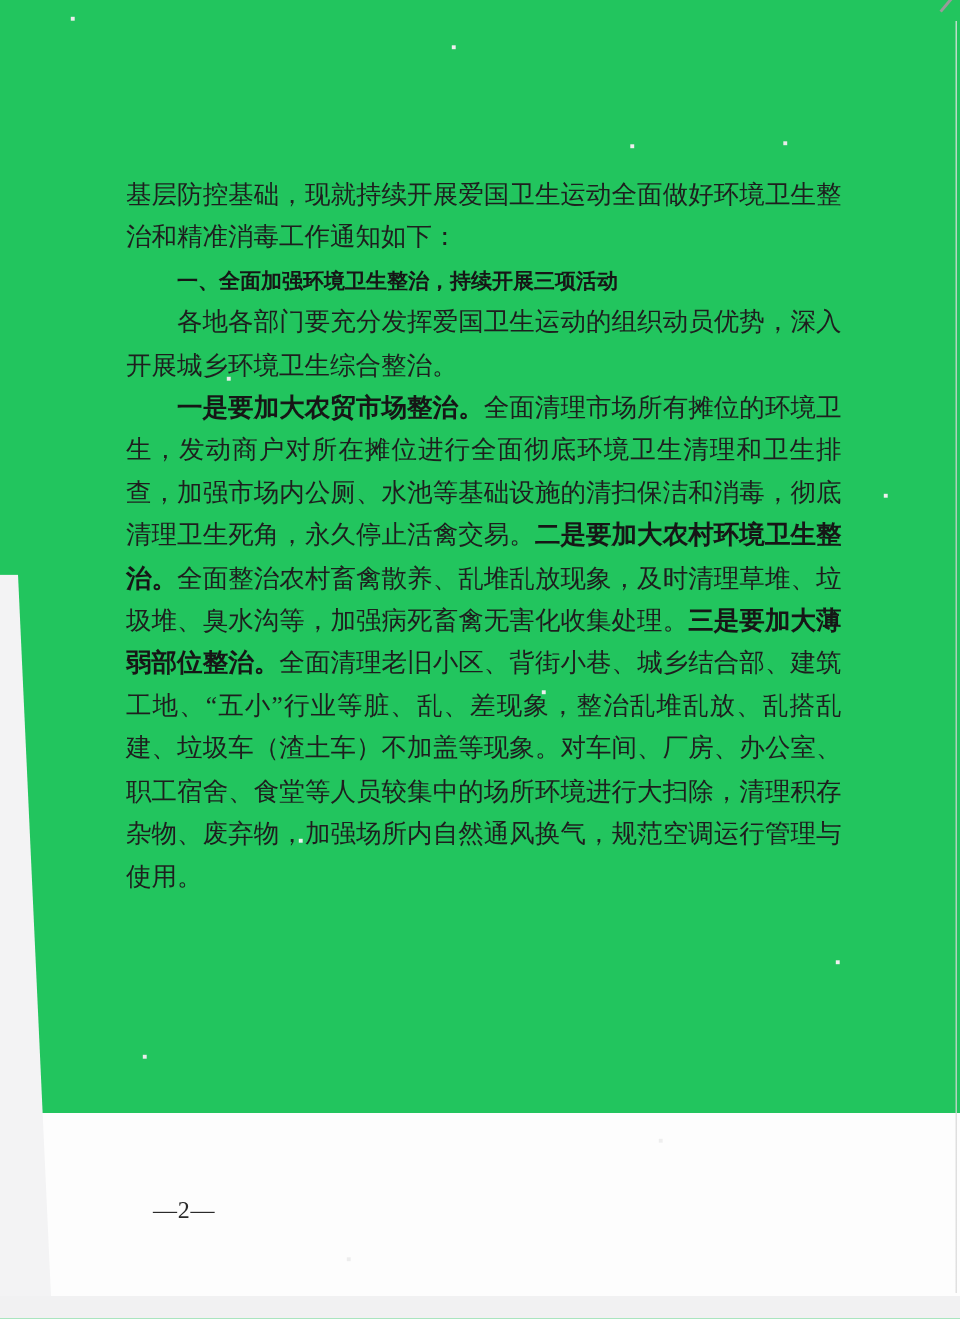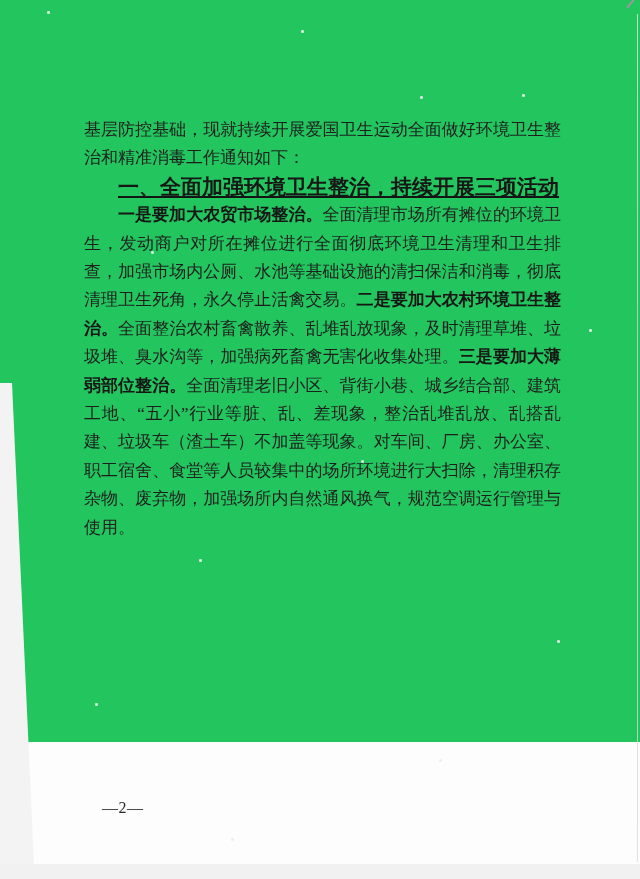--- a/index.html
+++ b/index.html
@@ -89,23 +89,22 @@
     font-size: 17px;
     line-height: 28.4px;
     letter-spacing: 0;
     text-align: justify;
     text-justify: inter-ideograph;
     color: #1e1e1e;
   }
   .para.heading {
     font-family: "Liberation Sans", "DejaVu Sans", sans-serif;
     font-weight: bold;
-    font-size: 21px;
+    font-size: 14px;
     color: #141414;
-    text-decoration: underline;
   }
   .para.indent {
     text-indent: 34px;
   }
   .seg.bold {
     font-weight: bold;
     color: #161616;
   }
   .page-number {
     position: absolute;
@@ -122,17 +121,18 @@
 <div class="scan-page">
   <div class="noise-specks"></div>
   <div class="left-edge-shadow"></div>
   <div class="bottom-edge-shadow"></div>
   <div class="right-edge-line"></div>
   <div class="corner-mark"></div>
 
   <main class="doc-body">
       <p class="para body"><span class="seg">基层防控基础，现就持续开展爱国卫生运动全面做好环境卫生整治和精准消毒工作通知如下：</span></p>
       <p class="para heading indent"><span class="seg bold">一、全面加强环境卫生整治，持续开展三项活动</span></p>
+      <p class="para body indent"><span class="seg">各地各部门要充分发挥爱国卫生运动的组织动员优势，深入开展城乡环境卫生综合整治。</span></p>
       <p class="para body indent"><span class="seg bold">一是要加大农贸市场整治。</span><span class="seg">全面清理市场所有摊位的环境卫生，发动商户对所在摊位进行全面彻底环境卫生清理和卫生排查，加强市场内公厕、水池等基础设施的清扫保洁和消毒，彻底清理卫生死角，永久停止活禽交易。</span><span class="seg bold">二是要加大农村环境卫生整治。</span><span class="seg">全面整治农村畜禽散养、乱堆乱放现象，及时清理草堆、垃圾堆、臭水沟等，加强病死畜禽无害化收集处理。</span><span class="seg bold">三是要加大薄弱部位整治。</span><span class="seg">全面清理老旧小区、背街小巷、城乡结合部、建筑工地、“五小”行业等脏、乱、差现象，整治乱堆乱放、乱搭乱建、垃圾车（渣土车）不加盖等现象。对车间、厂房、办公室、职工宿舍、食堂等人员较集中的场所环境进行大扫除，清理积存杂物、废弃物，加强场所内自然通风换气，规范空调运行管理与使用。</span></p>
     </main>
 
   <div class="page-number">—2—</div>
 </div>
 
 </body></html>

